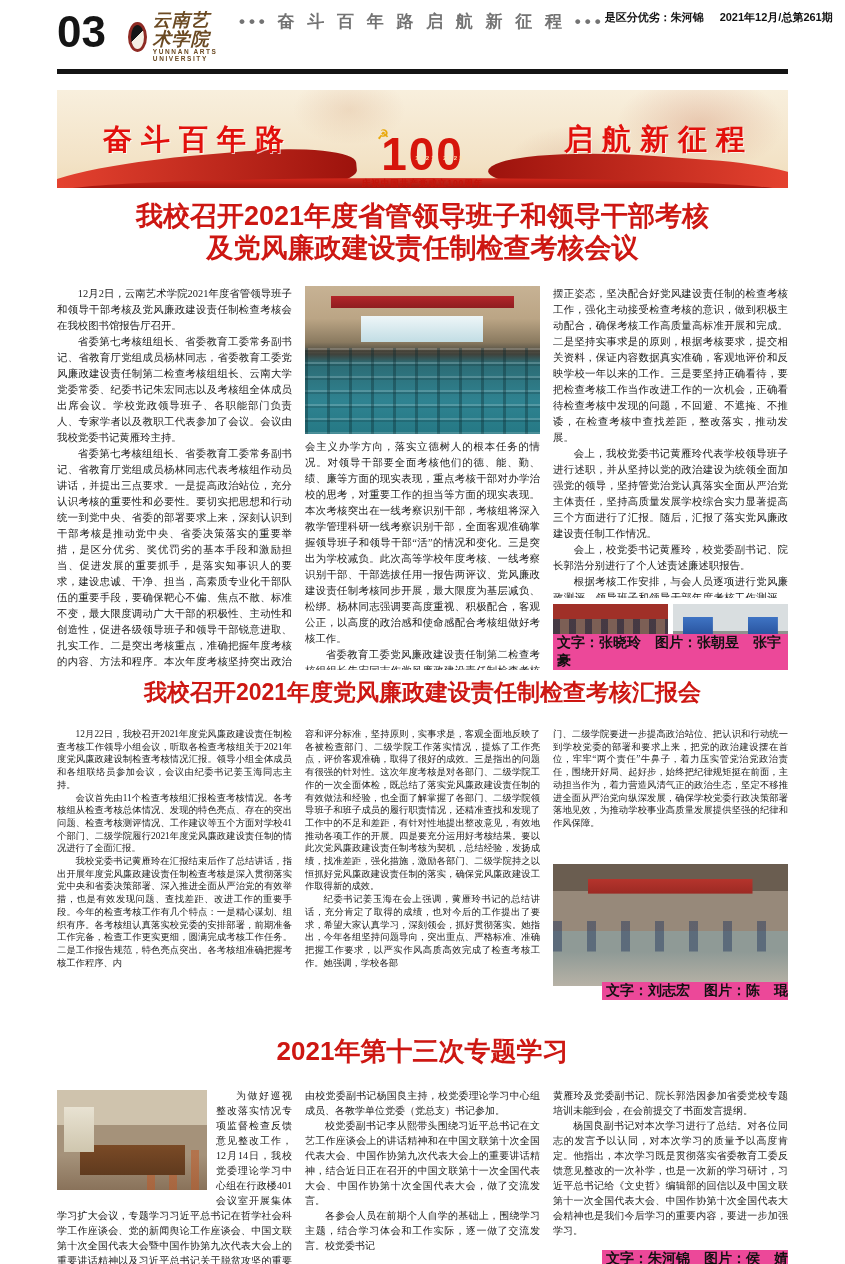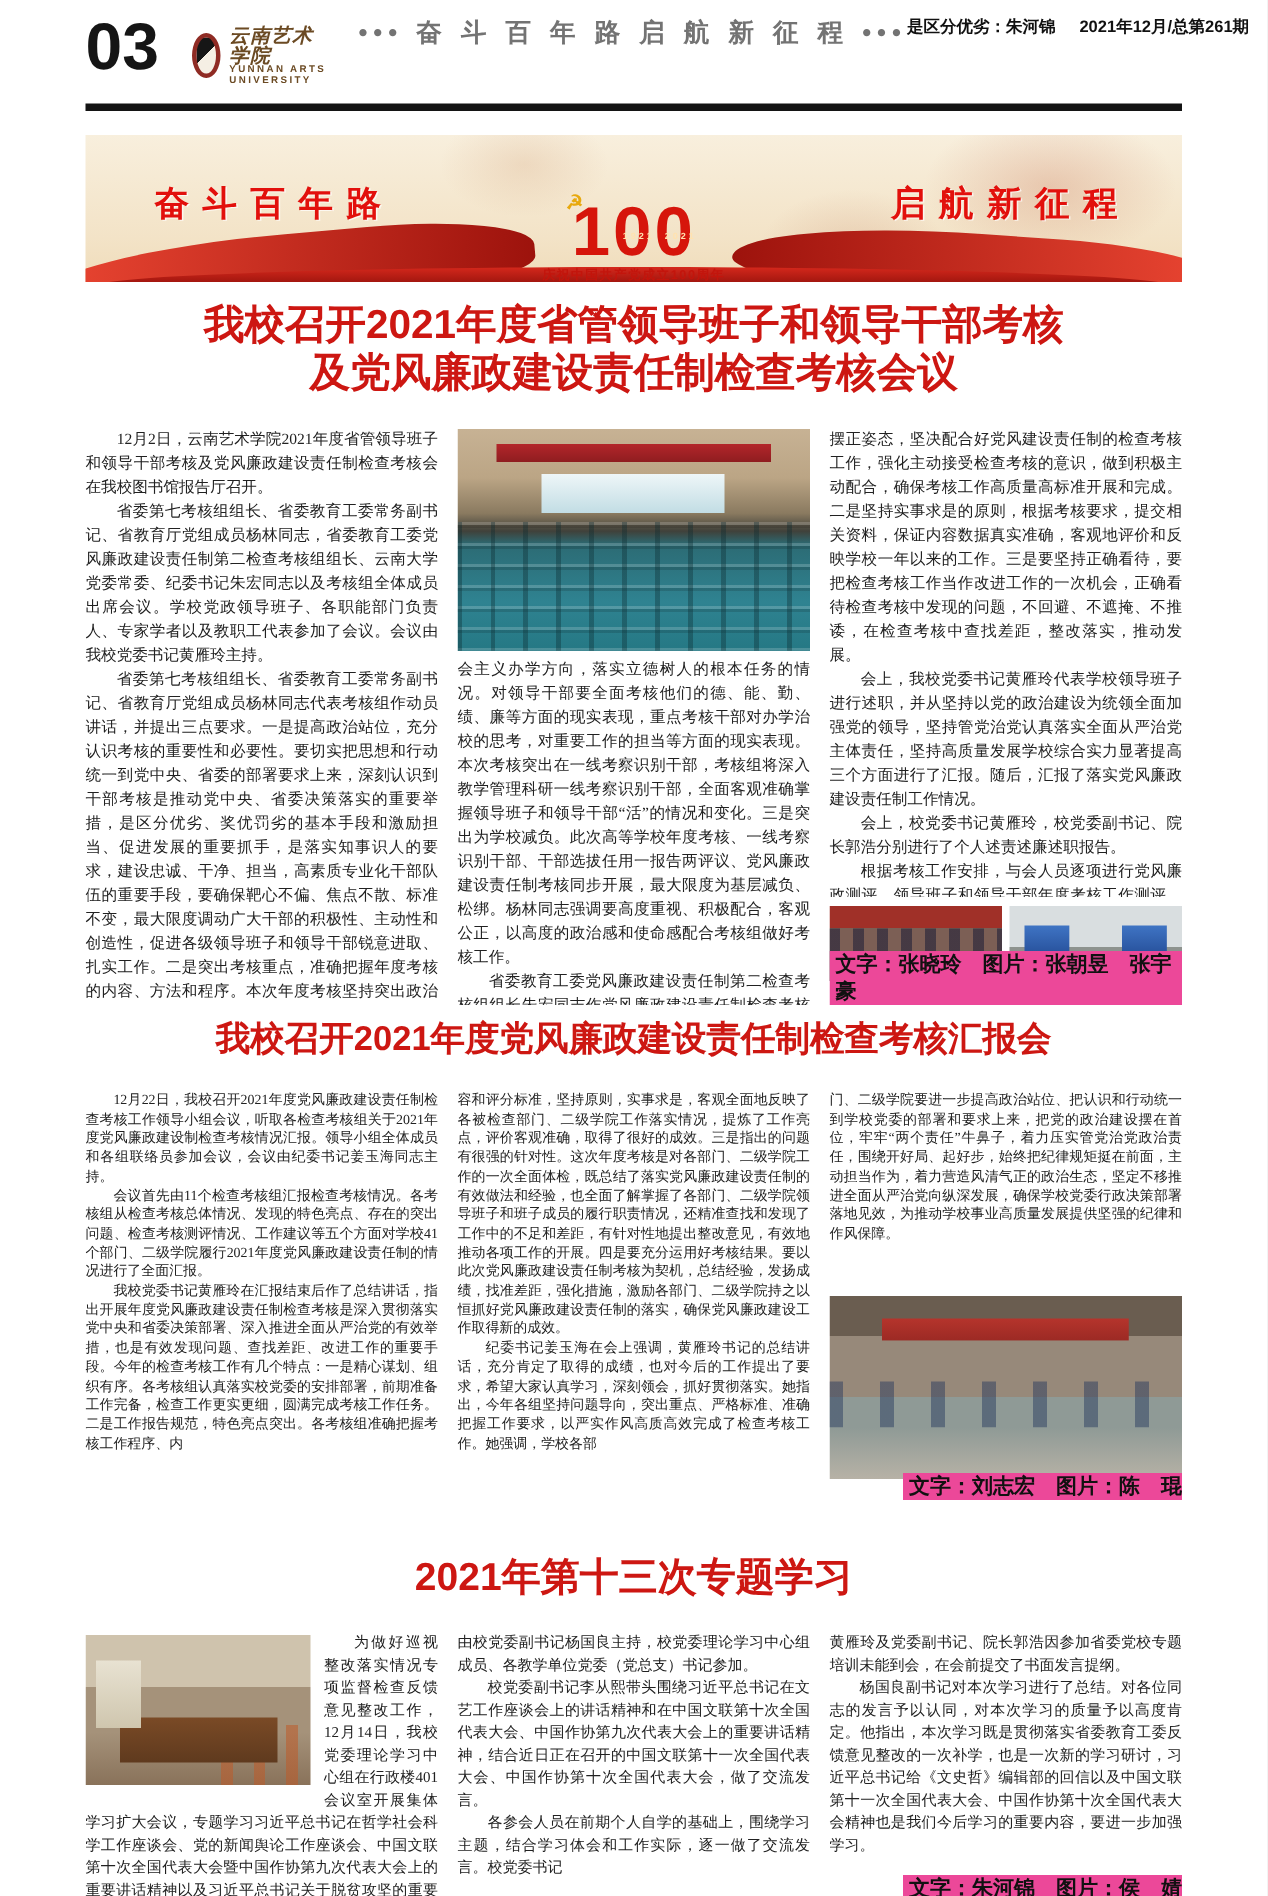--- a/index.html
+++ b/index.html
@@ -10,36 +10,36 @@
     font-family:"Liberation Serif", serif; color:#222;
   }
   
   .masthead { display:flex; height:54px; }
   .page-num { font-family:"Liberation Sans",sans-serif; font-size:44px; font-weight:700; color:#151515; line-height:1; }
   .mast-divider { width:2px; height:44px; background:#4a4a4a; margin:0 12px 0 10px; }
   .logo { display:flex; align-items:center; gap:6px; }
   .logo-mark { width:30px; height:30px; border-radius:50%; border:3px solid #8f2b24;
     background:linear-gradient(135deg,#161616 48%,#f5efe4 48%); }
   .logo-text { display:flex; flex-direction:column; line-height:1.05; }
-  .logo-cn { font-style:italic; font-weight:700; font-size:13px; color:#6b4a23; letter-spacing:1px; }
+  .logo-cn { font-style:italic; font-weight:700; font-size:18px; color:#6b4a23; letter-spacing:1px; }
   .logo-en { font-family:"Liberation Sans",sans-serif; font-size:6.5px; font-weight:700; color:#6b4a23; letter-spacing:1.6px; }
   .slogan { margin-left:20px; font-family:"Liberation Sans",sans-serif; font-weight:700;
     font-size:17px; color:#737373; letter-spacing:4px; white-space:nowrap; }
   .edition { margin-left:auto; display:flex; gap:16px; font-family:"Liberation Sans",sans-serif;
     font-size:11px; font-weight:700; color:#111; white-space:nowrap; }
   .mast-rule { height:5px; background:#141414; margin-top:5px; }
   
   .banner { margin-top:16px; height:98px; position:relative; overflow:hidden;
     background:
       radial-gradient(120px 70px at 88% 35%, rgba(200,120,90,.30), transparent 70%),
       radial-gradient(90px 60px at 70% 80%, rgba(190,120,90,.22), transparent 70%),
       radial-gradient(80px 50px at 40% 20%, rgba(210,160,120,.25), transparent 70%),
       linear-gradient(180deg,#f8efdd 0%, #f3e3c7 70%, #efdcba 100%); }
   .banner-left, .banner-right { position:absolute; top:30px; font-family:"Liberation Sans",sans-serif;
-    font-weight:800; font-size:23px; color:#e2100c; letter-spacing:9px;
+    font-weight:800; font-size:29px; color:#e2100c; letter-spacing:9px;
     text-shadow:1px 1px 0 rgba(255,255,255,.7); }
   .banner-left { left:46px; }
   .banner-right { right:34px; }
   .emblem { position:absolute; left:50%; transform:translateX(-50%); top:4px; width:230px; text-align:center; }
   .num100 { position:relative; display:inline-block; font-family:"Liberation Sans",sans-serif;
     font-size:46px; font-weight:800; color:#d6150b; line-height:1; letter-spacing:2px;margin-top:37px; }
   .party-icon { position:absolute; left:-4px; top:-3px; font-size:13px; color:#e8a90e; }
   .yr { position:absolute; font-size:6px; font-weight:700; color:#ffe2b0; top:24px; }
   .yr1 { left:34px; } .yr2 { left:62px; }
   .banner-cap-cn { font-family:"Liberation Sans",sans-serif; font-size:8.5px; font-weight:700; color:#c3150c; letter-spacing:1px; margin-top:1px; }

